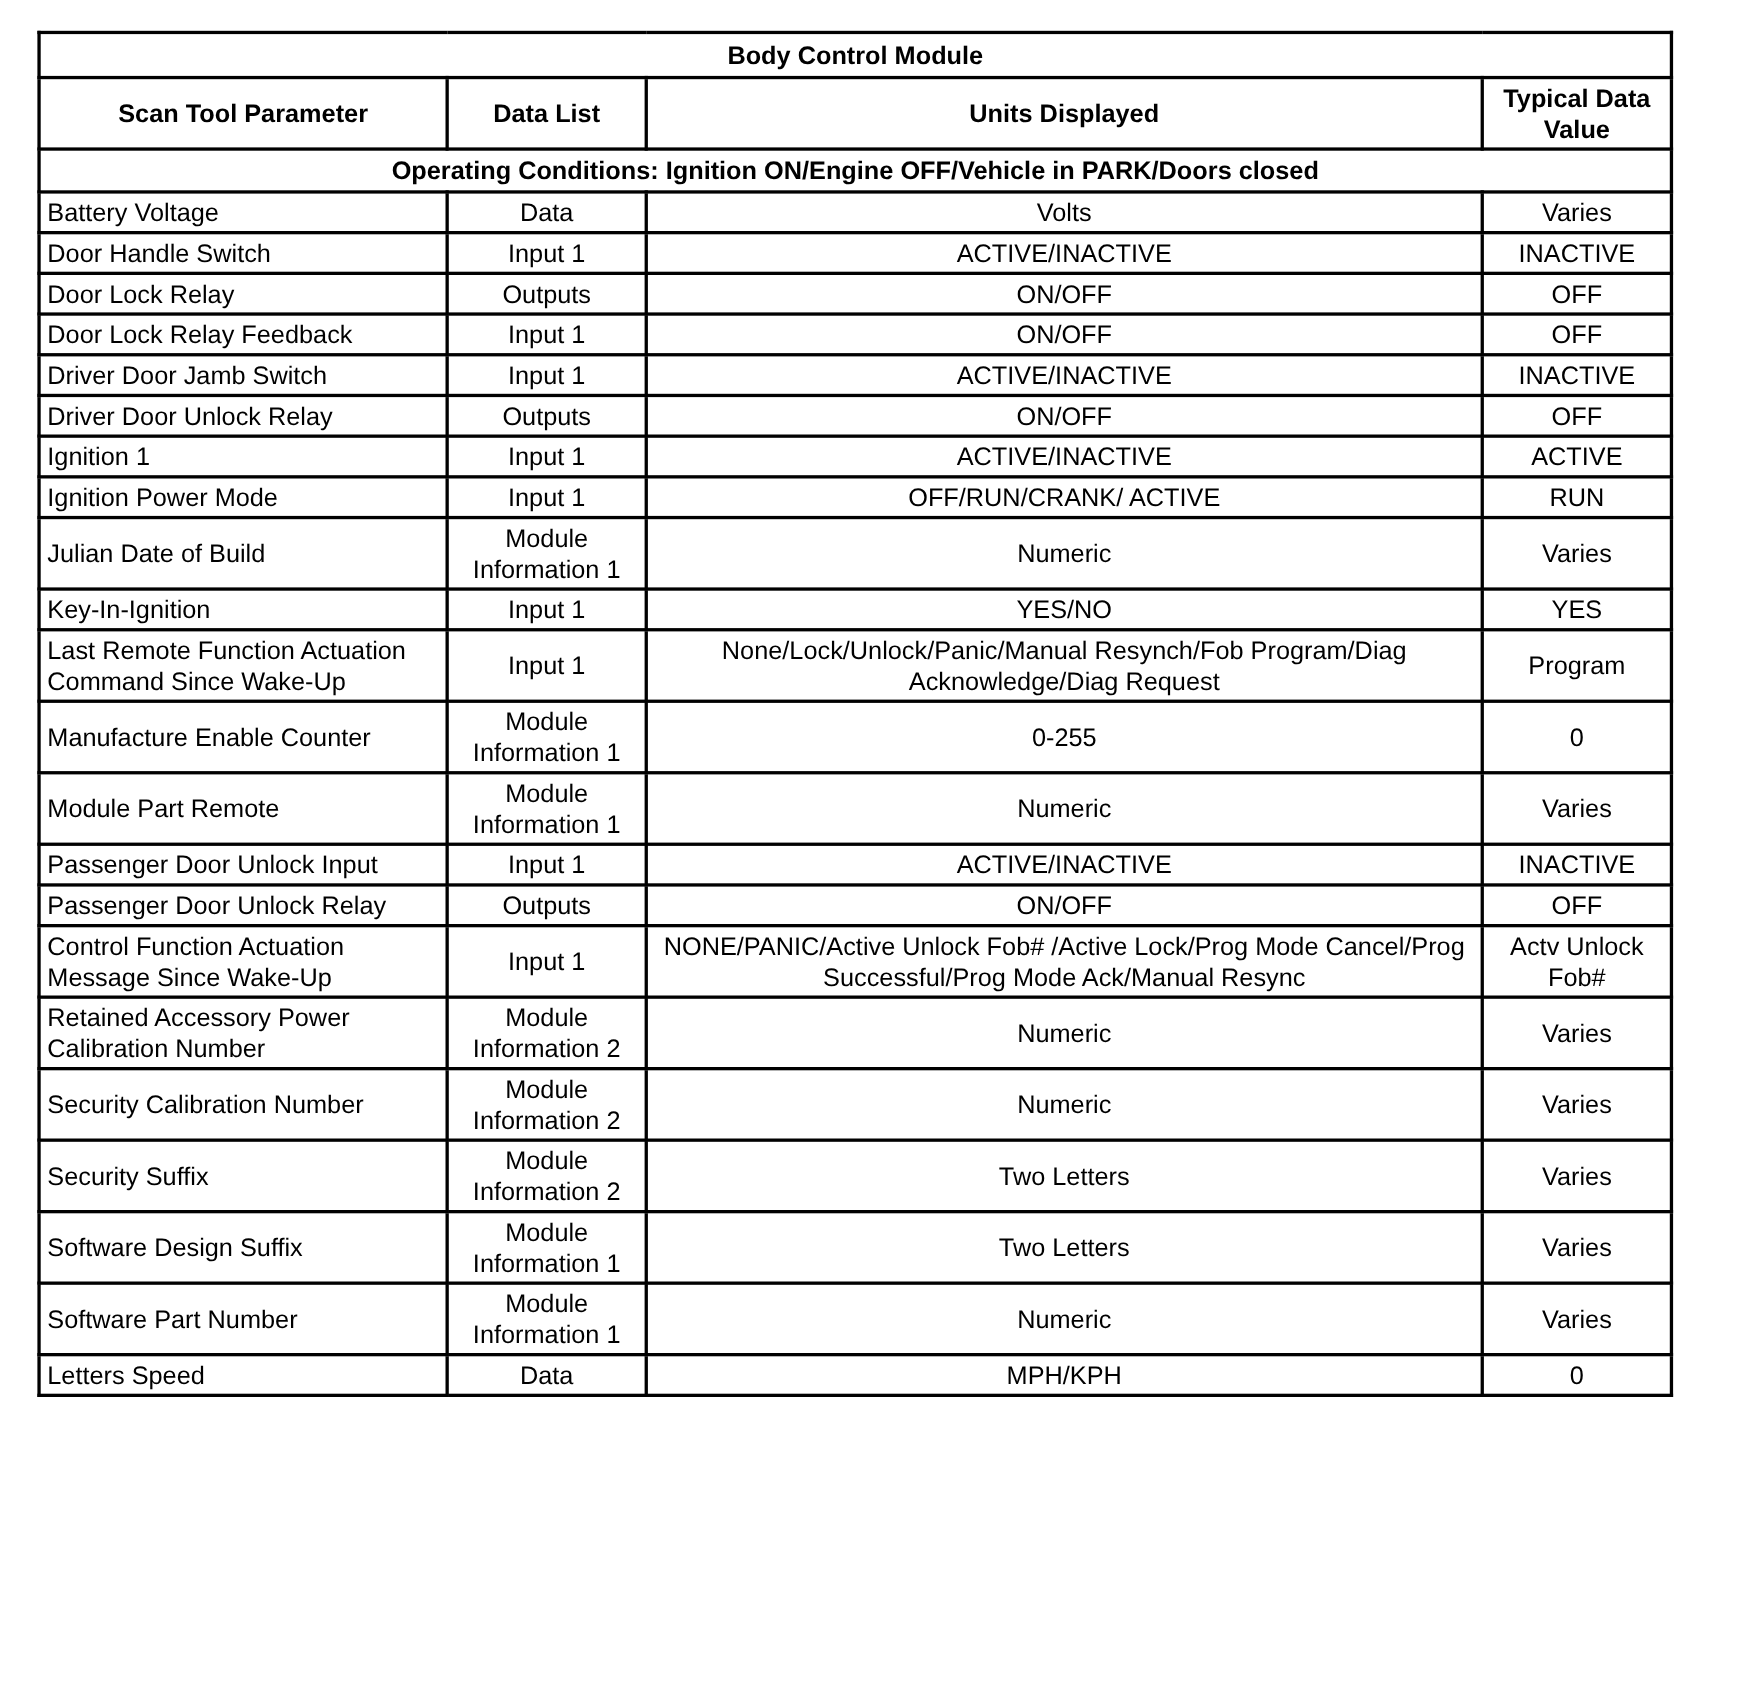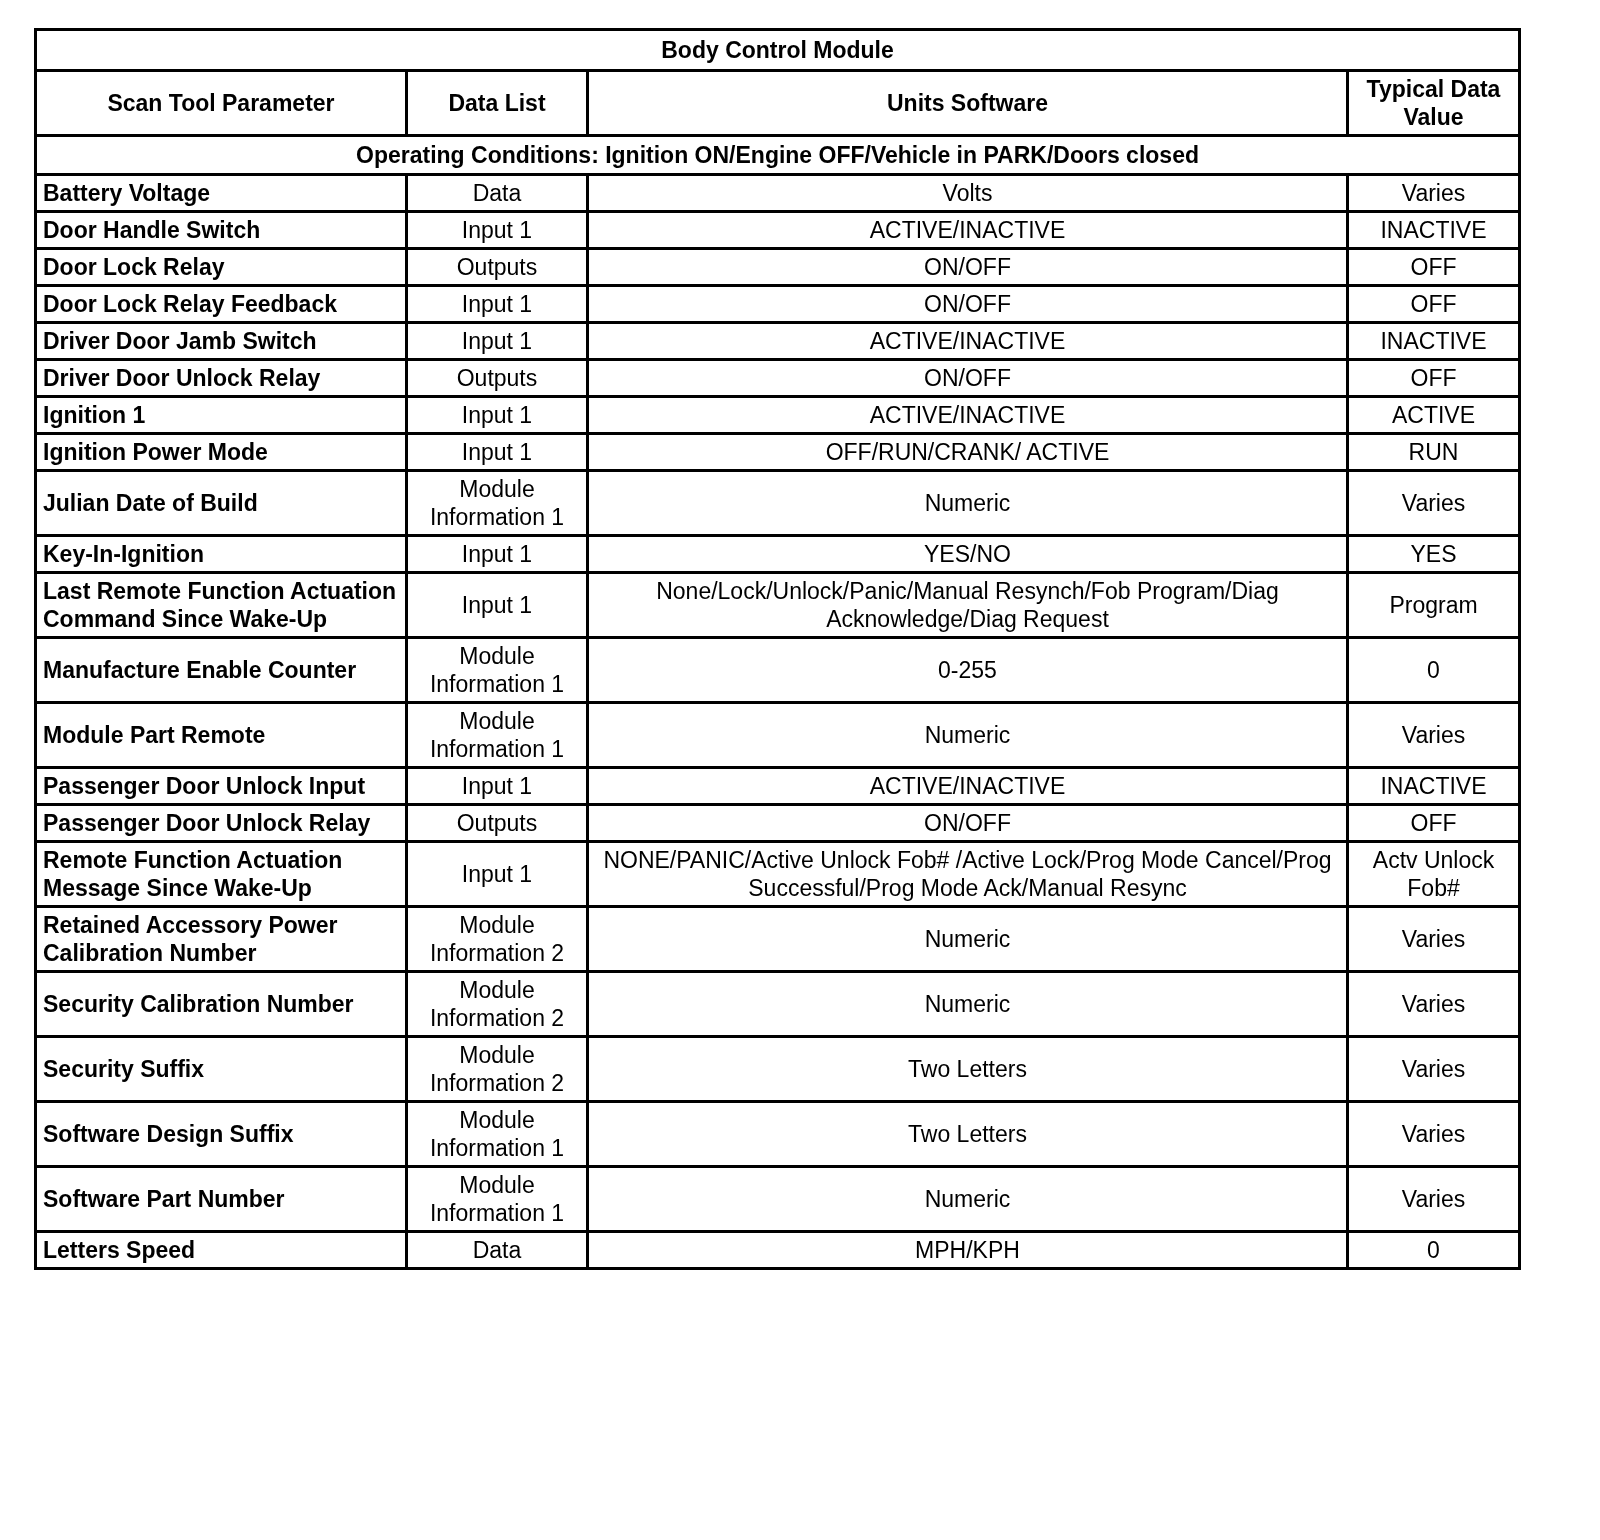--- a/index.html
+++ b/index.html
@@ -8,21 +8,21 @@
   table { border-collapse: collapse; width: 1484px; table-layout: fixed; }
   col.c1 { width: 371px; }
   col.c2 { width: 181px; }
   col.c3 { width: 760px; }
   col.c4 { width: 172px; }
   td, th { border: 3px solid #000; padding: 0 6px; font-size: 23px; line-height: 28px; vertical-align: middle; }
   th { font-weight: bold; text-align: center; }
   .title-row th { height: 38px; }
   .head-row th { height: 62px; }
   .cond-row th { height: 36px; }
-  td.param { text-align: left; font-weight: bold; }
+  td.param { text-align: left; }
   td.center { text-align: center; }
   tr.r1 td { height: 34px; }
   tr.r2 td { height: 62px; }
 </style>
 </head>
 <body>
 
 <div class="wrap">
   <table>
     <colgroup>
@@ -31,21 +31,21 @@
         <col class="c3">
         <col class="c4">
       </colgroup>
     <thead>
       <tr class="title-row">
         <th colspan="4">Body Control Module</th>
       </tr>
       <tr class="head-row">
         <th>Scan Tool Parameter</th>
         <th>Data List</th>
-        <th>Units Software</th>
+        <th>Units Displayed</th>
         <th>Typical Data Value</th>
       </tr>
       <tr class="cond-row">
         <th colspan="4">Operating Conditions: Ignition ON/Engine OFF/Vehicle in PARK/Doors closed</th>
       </tr>
     </thead>
     <tbody id="tbody">
         <tr class="r1">
           <td class="param">Battery Voltage</td>
           <td class="center">Data</td>
@@ -130,21 +130,21 @@
           <td class="center">ACTIVE/INACTIVE</td>
           <td class="center">INACTIVE</td>
         </tr>
         <tr class="r1">
           <td class="param">Passenger Door Unlock Relay</td>
           <td class="center">Outputs</td>
           <td class="center">ON/OFF</td>
           <td class="center">OFF</td>
         </tr>
         <tr class="r2">
-          <td class="param">Remote Function Actuation Message Since Wake-Up</td>
+          <td class="param">Control Function Actuation Message Since Wake-Up</td>
           <td class="center">Input 1</td>
           <td class="center">NONE/PANIC/Active Unlock Fob# /Active Lock/Prog Mode Cancel/Prog Successful/Prog Mode Ack/Manual Resync</td>
           <td class="center">Actv Unlock Fob#</td>
         </tr>
         <tr class="r2">
           <td class="param">Retained Accessory Power Calibration Number</td>
           <td class="center">Module Information 2</td>
           <td class="center">Numeric</td>
           <td class="center">Varies</td>
         </tr>

